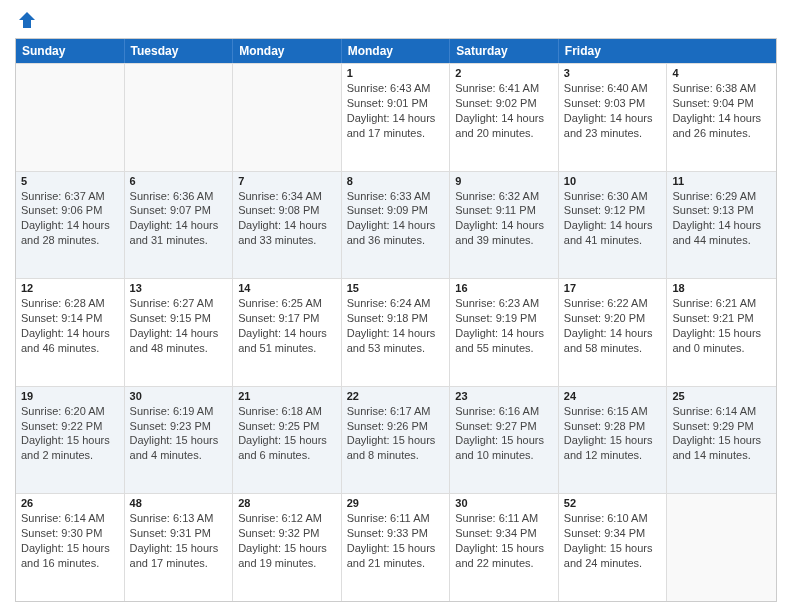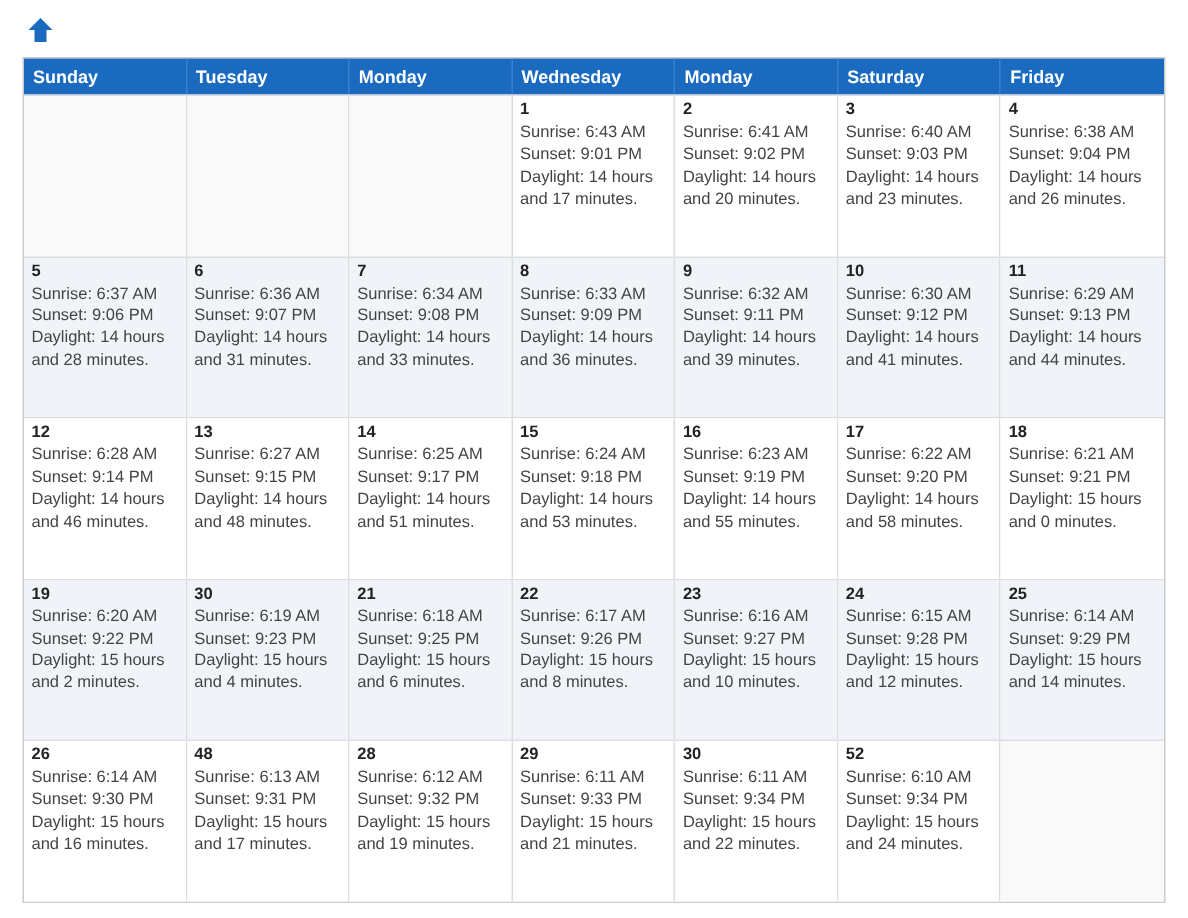--- a/index.html
+++ b/index.html
@@ -132,21 +132,20 @@
       <div class="month-title"></div>
       <div class="location"></div>
     </div>
   </div>
 
   <div class="calendar">
     <div class="cal-header-row">
     <div class="cal-header-cell">Sunday</div>
         <div class="cal-header-cell">Tuesday</div>
         <div class="cal-header-cell">Monday</div>
-        <div class="cal-header-cell">Wednesday</div>
         <div class="cal-header-cell">Monday</div>
         <div class="cal-header-cell">Saturday</div>
         <div class="cal-header-cell">Friday</div>
       </div>
     <div class="cal-body">
     <div class="cal-row">
           <div class="cal-cell empty"></div>
           <div class="cal-cell empty"></div>
           <div class="cal-cell empty"></div>
           <div class="cal-cell">

